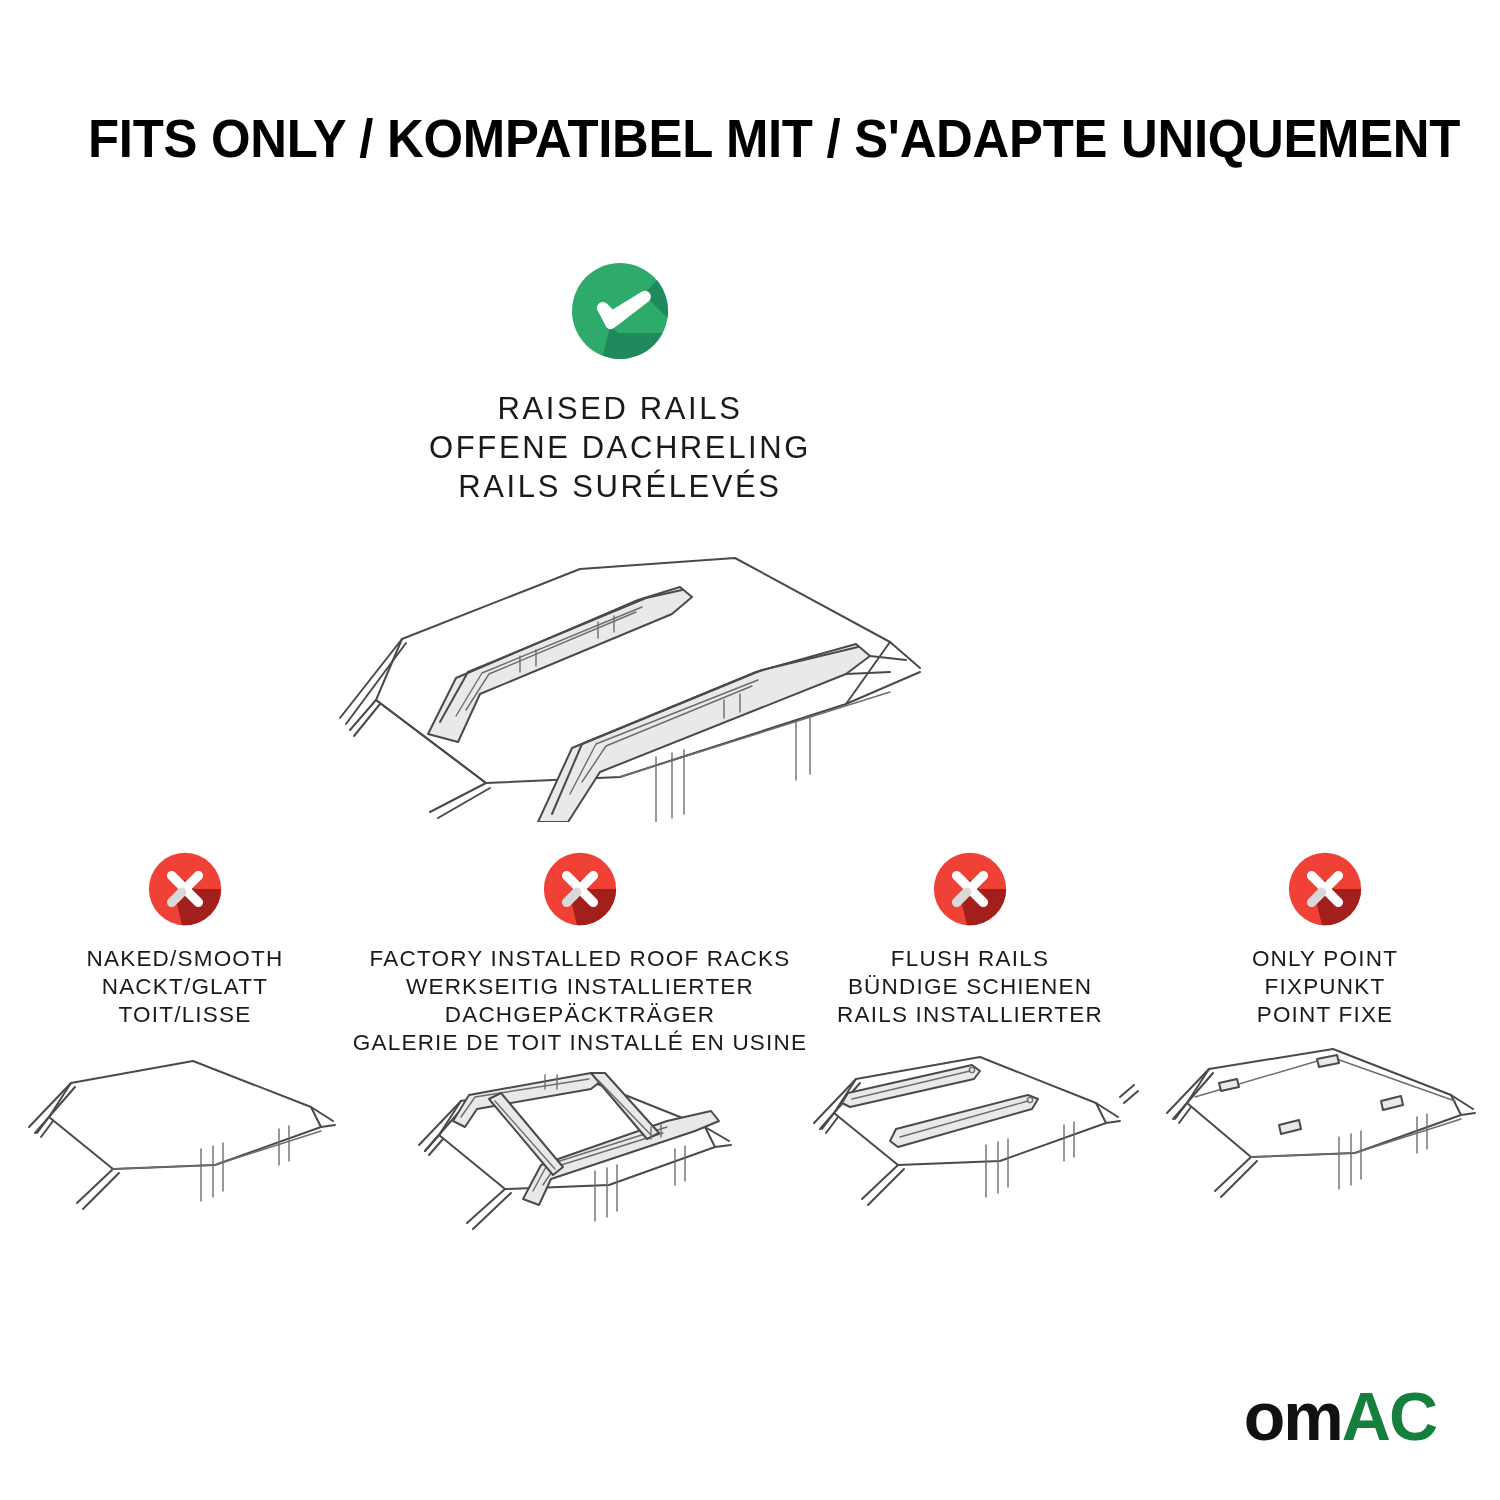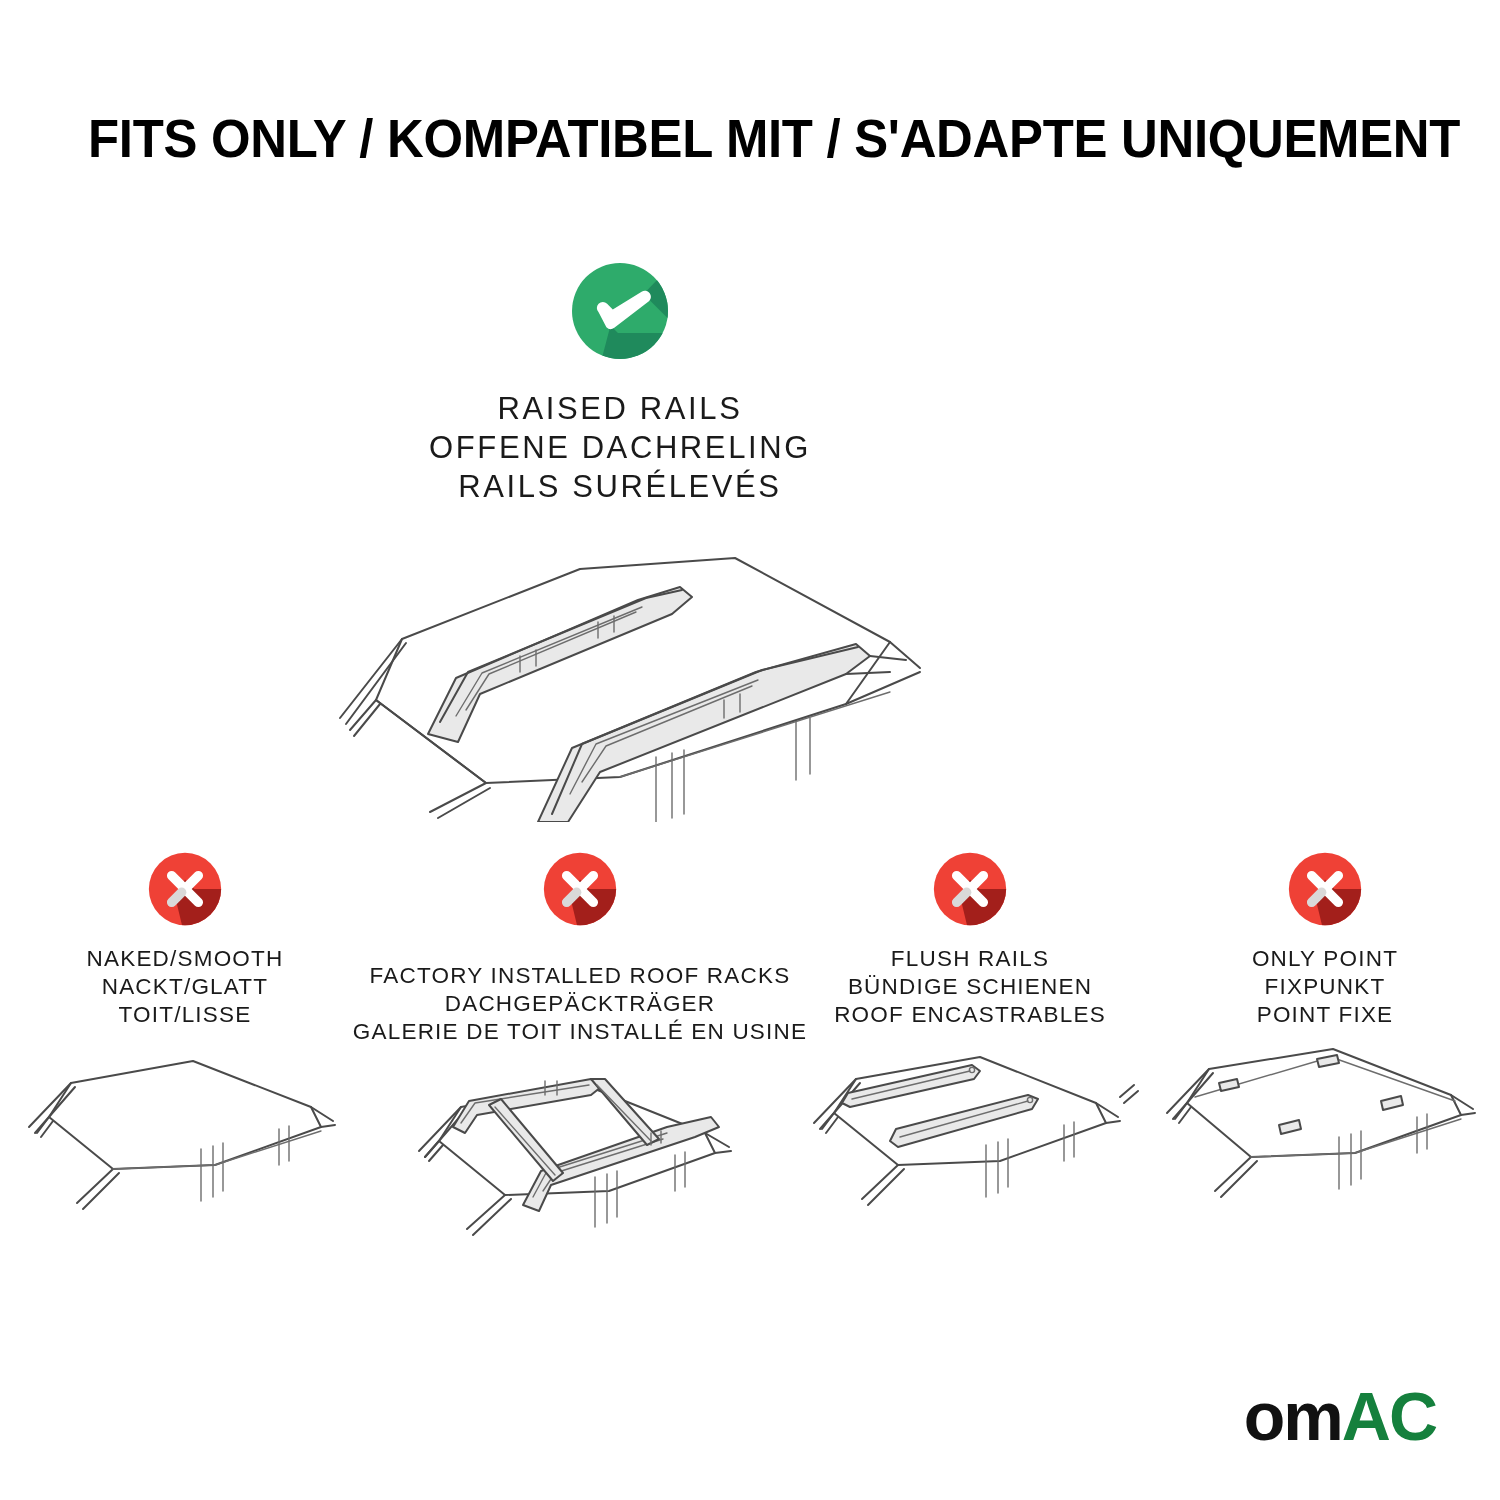--- a/index.html
+++ b/index.html
@@ -77,21 +77,21 @@
     width: 1500px;
     display: flex;
     align-items: flex-start;
   }
   .col {
     display: flex;
     flex-direction: column;
     align-items: center;
   }
   .col-1 { width: 370px; }
-  .col-2 { width: 420px; gap: 17px; }
+  .col-2 { width: 420px; }
   .col-3 { width: 360px; }
   .col-4 { width: 350px; }
 
   .badge-sm {
     position: relative;
     width: 88px;
     height: 88px;
   }
   .badge-sm svg { display: block; width: 100%; height: 100%; }
 
@@ -281,20 +281,21 @@
           <rect x="50" y="26" width="12" height="60" rx="6" transform="rotate(45 56 56)"></rect>
           <rect x="50" y="26" width="12" height="60" rx="6" transform="rotate(-45 56 56)"></rect>
         </g>
         <g clip-path="url(#clipRed2)" opacity="0.22">
           <rect x="50" y="56" width="12" height="30" rx="6" transform="rotate(45 56 56)" fill="#555555"></rect>
         </g>
       </svg>
     </div>
     <div class="caption">
       <div>FACTORY INSTALLED ROOF RACKS</div>
+      <div>WERKSEITIG INSTALLIERTER</div>
       <div>DACHGEPÄCKTRÄGER</div>
       <div>GALERIE DE TOIT INSTALLÉ EN USINE</div>
     </div>
     <div class="illus">
       <svg viewBox="0 0 370 215" aria-hidden="true">
         <path class="ln" d="M44 66 L66 32 L190 10 L310 58 L320 78 L214 116 L110 120 Z" fill="#ffffff"></path>
         <path class="ln" d="M44 66 L30 82 M48 70 L34 86"></path>
         <path class="ln" d="M66 32 L24 76 M70 36 L30 82"></path>
         <path class="ln" d="M110 120 L72 154 M116 124 L78 160"></path>
         <path class="ln" d="M310 58 L334 72 M320 78 L336 76"></path>
@@ -335,21 +336,21 @@
           <rect x="50" y="26" width="12" height="60" rx="6" transform="rotate(-45 56 56)"></rect>
         </g>
         <g clip-path="url(#clipRed3)" opacity="0.22">
           <rect x="50" y="56" width="12" height="30" rx="6" transform="rotate(45 56 56)" fill="#555555"></rect>
         </g>
       </svg>
     </div>
     <div class="caption">
       <div>FLUSH RAILS</div>
       <div>BÜNDIGE SCHIENEN</div>
-      <div>ROOF ENCASTRABLES</div>
+      <div>RAILS INSTALLIERTER</div>
     </div>
     <div class="illus">
       <svg viewBox="0 0 340 215" aria-hidden="true">
         <path class="ln" d="M34 72 L56 38 L180 16 L296 62 L306 82 L200 120 L98 124 Z" fill="#ffffff"></path>
         <path class="ln" d="M34 72 L22 88 M38 76 L26 92"></path>
         <path class="ln" d="M56 38 L14 82 M60 42 L20 88"></path>
         <path class="ln" d="M98 124 L62 158 M104 128 L68 164"></path>
         <path class="ln" d="M296 62 L318 76 M306 82 L320 80"></path>
         <path class="ln-thin" d="M186 104 L186 156 M198 101 L198 152 M208 98 L208 146"></path>
         <path class="ln-thin" d="M264 84 L264 120 M274 81 L274 116"></path>

